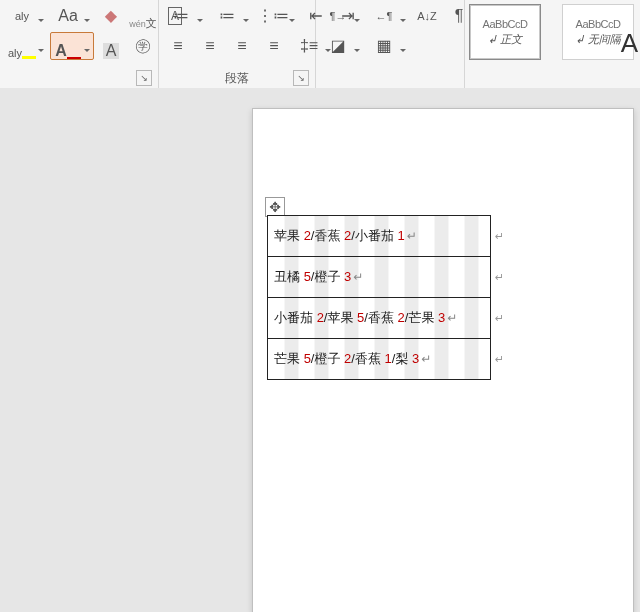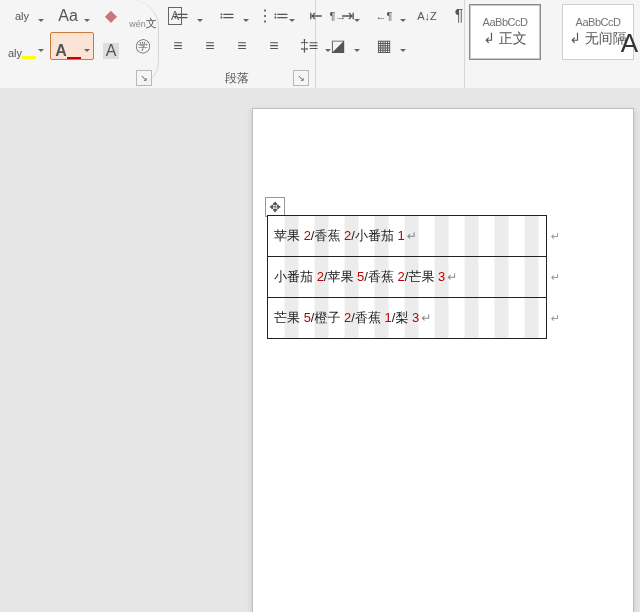--- a/index.html
+++ b/index.html
@@ -22,21 +22,21 @@
     position: relative;
   }
   .ribbon-group {
     border-right: 1px solid #d6d6d6;
     display: flex;
     flex-direction: column;
     justify-content: space-between;
     padding: 2px 4px 0 4px;
     position: relative;
   }
-  .ribbon-group.font { width: 150px; border-radius: 27px; }
+  .ribbon-group.font { width: 150px; }
   .ribbon-group.para { width: 148px; }
   .ribbon-group.styles { width: 170px; border-right: none; flex-direction: row; align-items: flex-start; padding-top:4px;}
   .ribbon-rows { display:flex; flex-direction:column; gap:2px; }
   .btn-row { display: flex; gap: 2px; align-items: center; }
   .rbtn {
     height: 26px;
     min-width: 24px;
     display: flex;
     align-items: center;
     justify-content: center;
@@ -84,21 +84,21 @@
     display: flex;
     flex-direction: column;
     align-items: center;
     justify-content: center;
     margin-right: 2px;
     font-size: 11px;
     color: #555;
   }
   .style-tile.selected { border: 1px solid #8a8a8a; box-shadow: inset 0 0 0 1px #c8c8c8;}
   .style-sample { font-size: 11px; color: #737373; letter-spacing:-0.5px;}
-  .style-name { font-size: 14px; margin-top:2px;}
+  .style-name { font-size: 11px; margin-top:2px;font-style:italic;}
   .watermark {
     position:absolute;
     right:8px;
     top:112px;
     font-size:15px;
     color: rgba(120,120,120,0.7);
     font-weight:500;
     pointer-events:none;
   }
   
@@ -126,21 +126,21 @@
     border:1px solid #999;
     background:#fff;
     display:flex;align-items:center;justify-content:center;
     font-size:14px;
     color:#555;
   }
   .dtable {
     position:absolute;
     top:106px;
     left:14px;
-    width: 280px;
+    width: 224px;
     border-collapse: collapse;
   }
   .dtable td {
     border:1px solid #222;
     height:40px;
     padding:0 6px;
     font-size:13px;
     color:#222;
     vertical-align:middle;
     position:relative;
@@ -321,20 +321,23 @@
 
 <div class="doc-area">
   <div class="page">
     <div class="move-handle">✥</div>
     <table class="dtable">
       <tbody id="tbody">
           <tr>
             <td><span>苹果 </span><span class="num">2</span><span>/香蕉 </span><span class="num">2</span><span>/小番茄 </span><span class="num">1</span><span class="para-mark">↵</span><span class="cell-end-mark">↵</span></td>
           </tr>
           <tr>
+            <td><span>丑橘 </span><span class="num">5</span><span>/橙子 </span><span class="num">3</span><span class="para-mark">↵</span><span class="cell-end-mark">↵</span></td>
+          </tr>
+          <tr>
             <td><span>小番茄 </span><span class="num">2</span><span>/苹果 </span><span class="num">5</span><span>/香蕉 </span><span class="num">2</span><span>/芒果 </span><span class="num">3</span><span class="para-mark">↵</span><span class="cell-end-mark">↵</span></td>
           </tr>
           <tr>
             <td><span>芒果 </span><span class="num">5</span><span>/橙子 </span><span class="num">2</span><span>/香蕉 </span><span class="num">1</span><span>/梨 </span><span class="num">3</span><span class="para-mark">↵</span><span class="cell-end-mark">↵</span></td>
           </tr>
         </tbody>
     </table>
   </div>
 </div>
 

